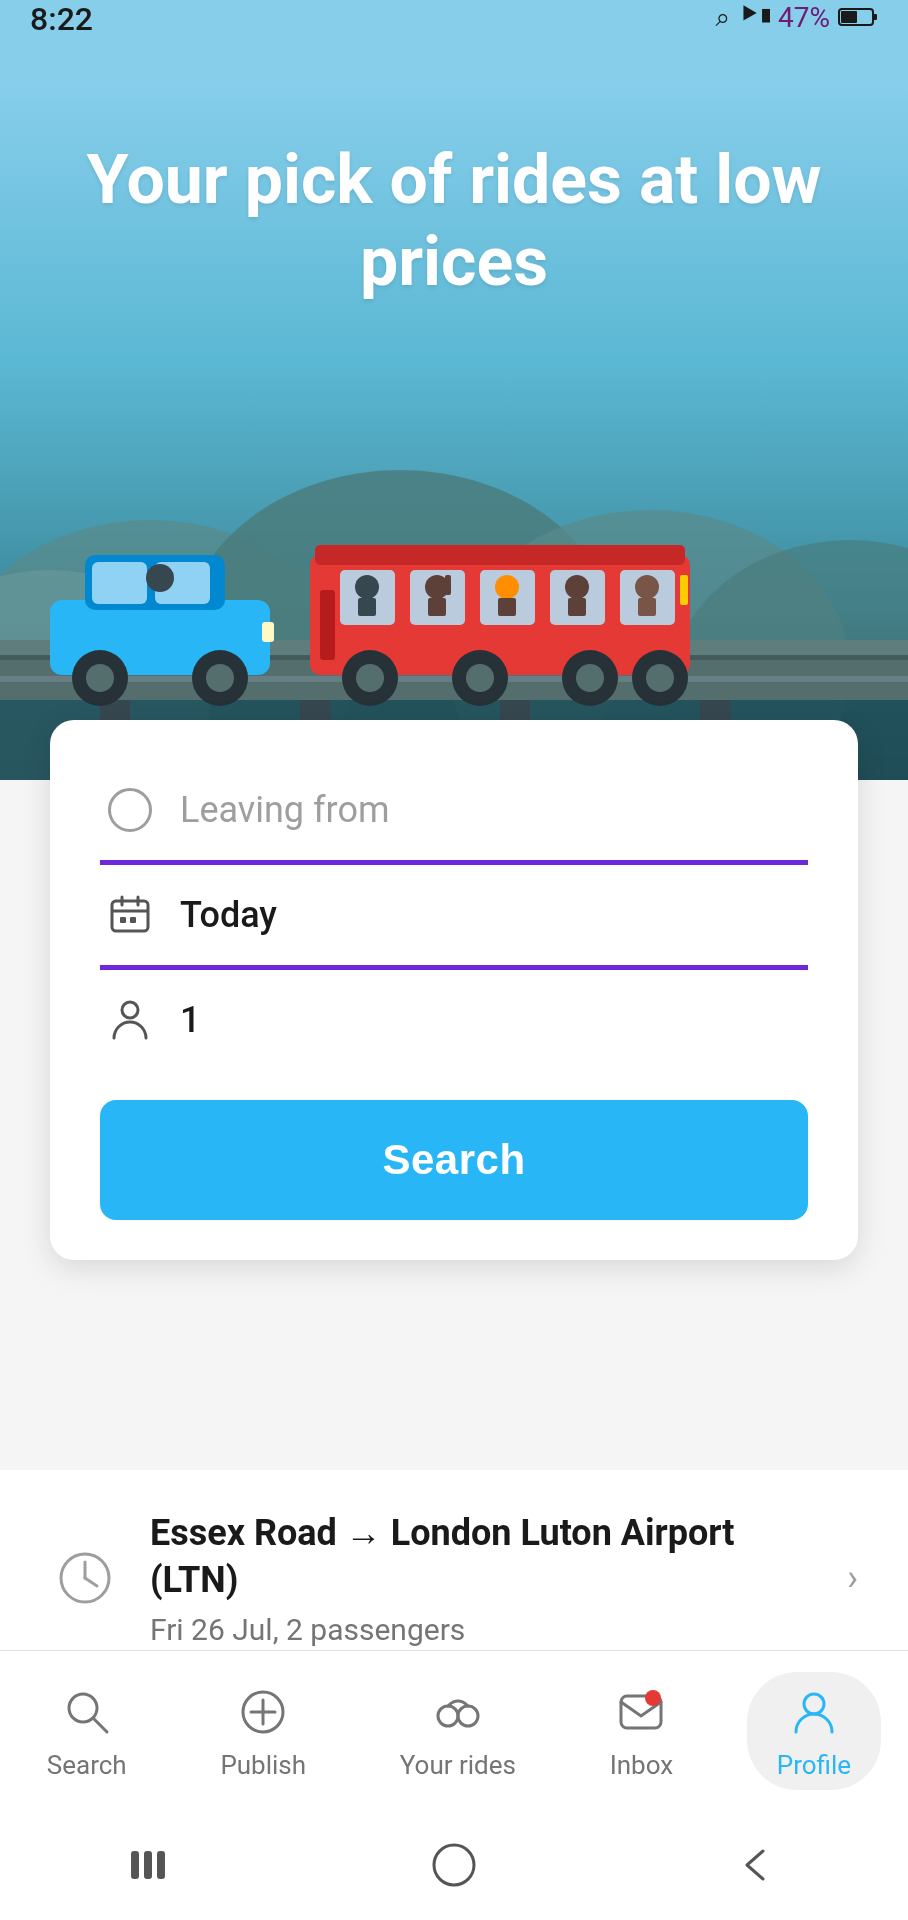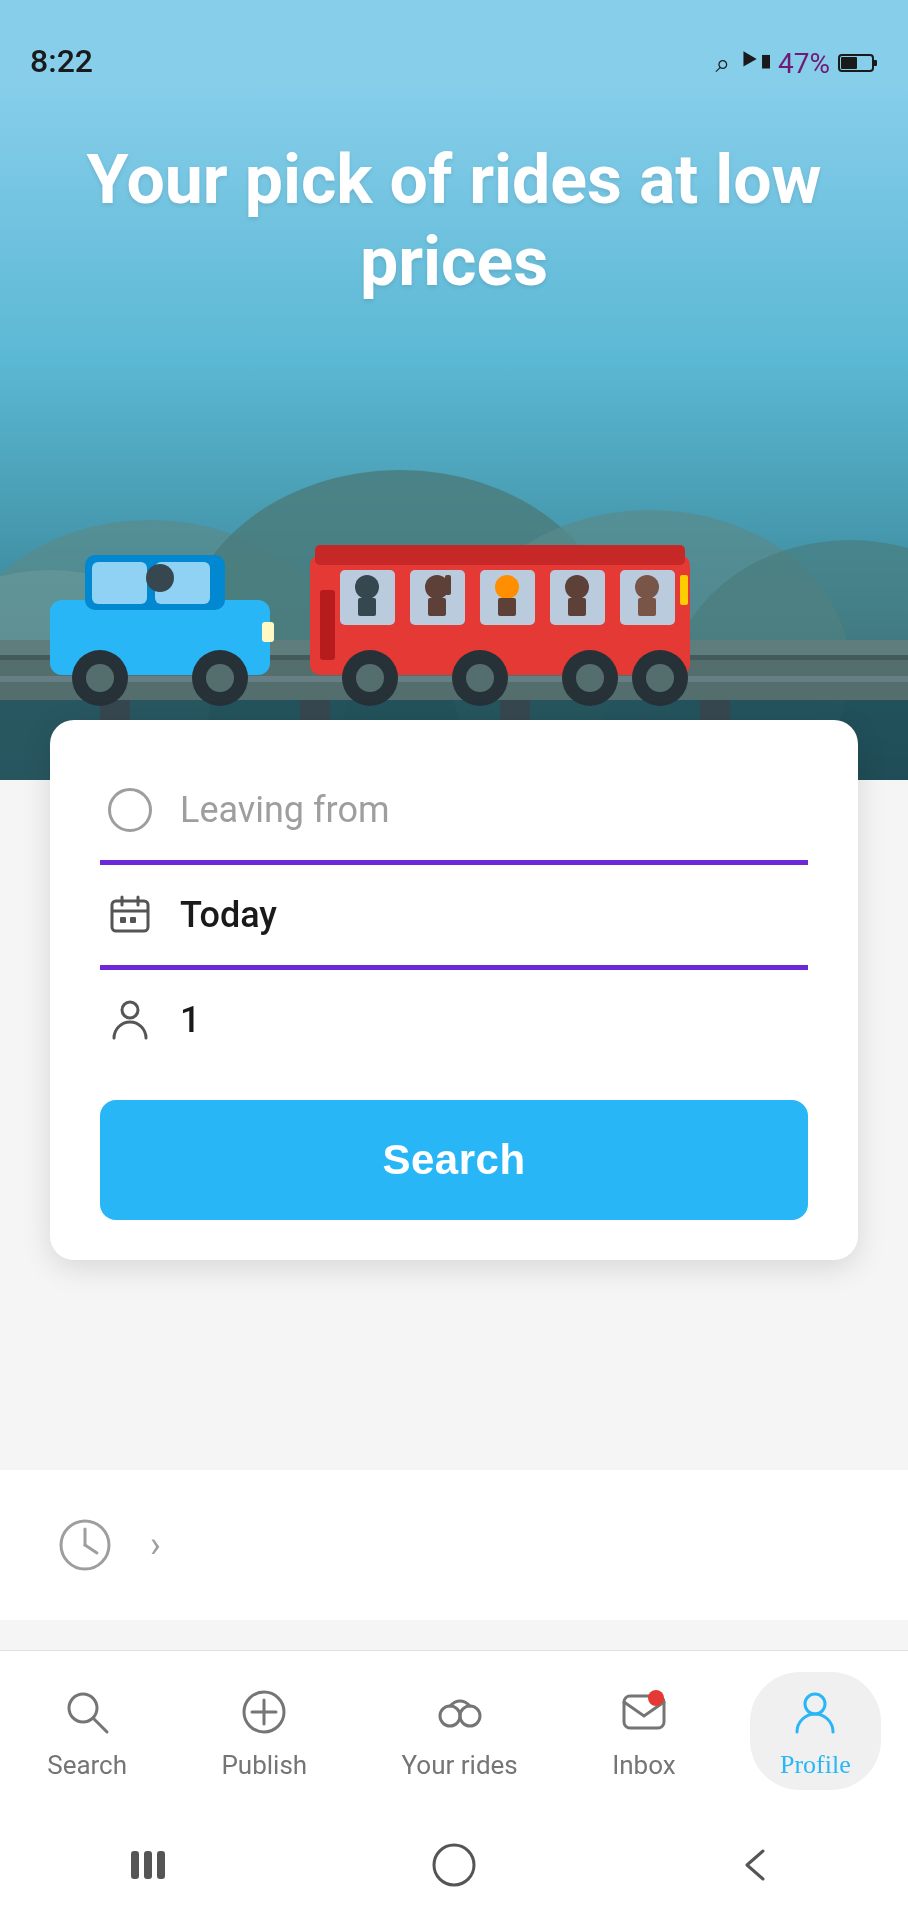--- a/index.html
+++ b/index.html
@@ -13,21 +13,21 @@
       overflow: hidden;
       position: relative;
     }
 
     
     .status-bar {
       background: #87CEEB;
       width: 100%;
       height: 80px;
       display: flex;
-      align-items: flex-end;
+      align-items: flex-start;
       justify-content: space-between;
       padding: 0 30px;
       position: relative;
       z-index: 10;
     }
 
     .status-time {
       font-size: 32px;
       font-weight: 500;
       color: #1a1a1a;
@@ -407,20 +407,24 @@
 </div>
 
 <div class="recent-search">
   <div class="recent-icon">
     <svg width="60" height="60" viewBox="0 0 60 60" fill="none" xmlns="http://www.w3.org/2000/svg">
       <circle cx="30" cy="30" r="24" stroke="#9e9e9e" stroke-width="3" fill="none"></circle>
       <line x1="30" y1="14" x2="30" y2="30" stroke="#9e9e9e" stroke-width="3" stroke-linecap="round"></line>
       <line x1="30" y1="30" x2="42" y2="38" stroke="#9e9e9e" stroke-width="3" stroke-linecap="round"></line>
     </svg>
   </div>
+  <div class="recent-content">
+    <div class="recent-route">Essex Road → London Luton Airport (LTN)</div>
+    <div class="recent-details">Fri 26 Jul, 2 passengers</div>
+  </div>
   <div class="recent-arrow">›</div>
 </div>
 
 <nav class="bottom-nav">
 
   <div class="nav-item">
     <div class="nav-icon-wrap">
       <svg width="52" height="52" viewBox="0 0 52 52" fill="none" xmlns="http://www.w3.org/2000/svg">
         <circle cx="22" cy="22" r="14" stroke="#757575" stroke-width="3" fill="none"></circle>
         <line x1="32" y1="32" x2="46" y2="46" stroke="#757575" stroke-width="3" stroke-linecap="round"></line>
@@ -463,21 +467,21 @@
     <span class="nav-label">Inbox</span>
   </div>
 
   <div class="nav-item profile-active">
     <div class="nav-icon-wrap">
       <svg width="52" height="52" viewBox="0 0 52 52" fill="none" xmlns="http://www.w3.org/2000/svg">
         <circle cx="26" cy="18" r="10" stroke="#29B6F6" stroke-width="3" fill="none"></circle>
         <path d="M8 46c0-9.941 8.059-18 18-18s18 8.059 18 18" stroke="#29B6F6" stroke-width="3" stroke-linecap="round" fill="none"></path>
       </svg>
     </div>
-    <span class="nav-label" style="color:#29B6F6;font-family:Liberation Serif, serif;">Profile</span>
+    <span class="nav-label" style="color:#29B6F6;">Profile</span>
   </div>
 </nav>
 
 <div class="sys-nav">
 
   <div class="sys-nav-btn">
     <svg width="50" height="40" viewBox="0 0 50 40" fill="none" xmlns="http://www.w3.org/2000/svg">
       <rect x="5" y="6" width="8" height="28" rx="3" fill="#555"></rect>
       <rect x="18" y="6" width="8" height="28" rx="3" fill="#555"></rect>
       <rect x="31" y="6" width="8" height="28" rx="3" fill="#555"></rect>

